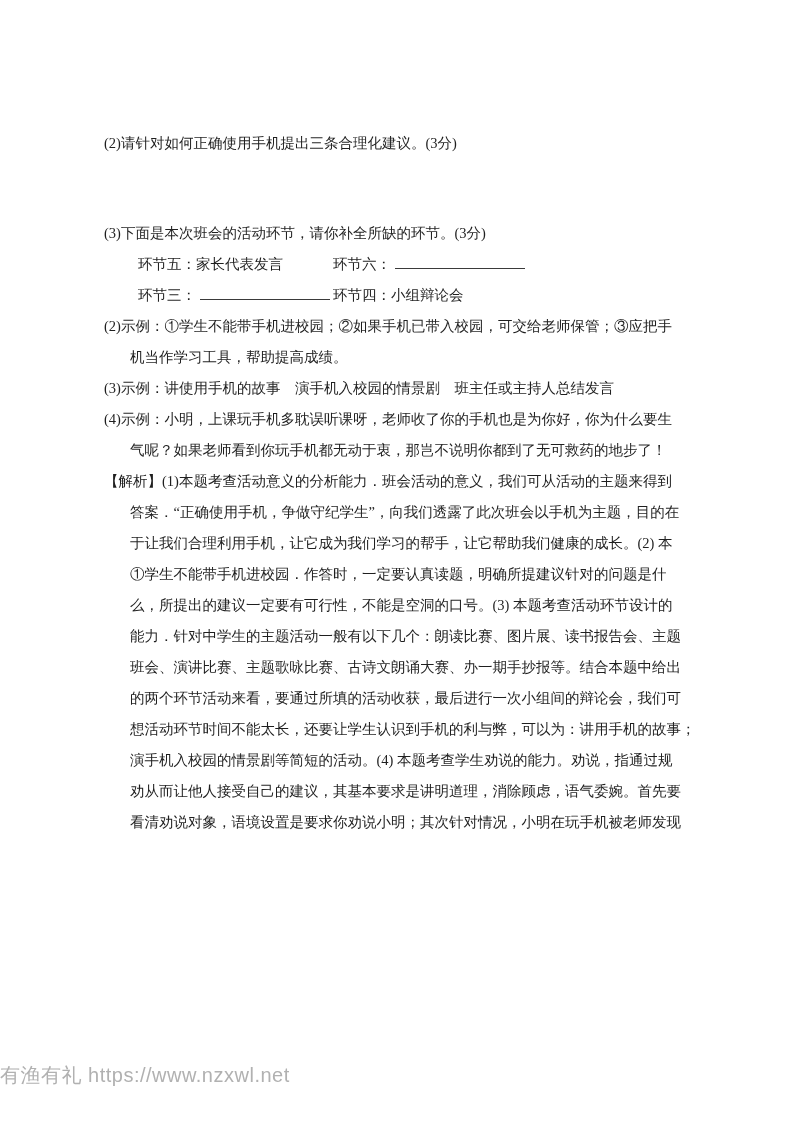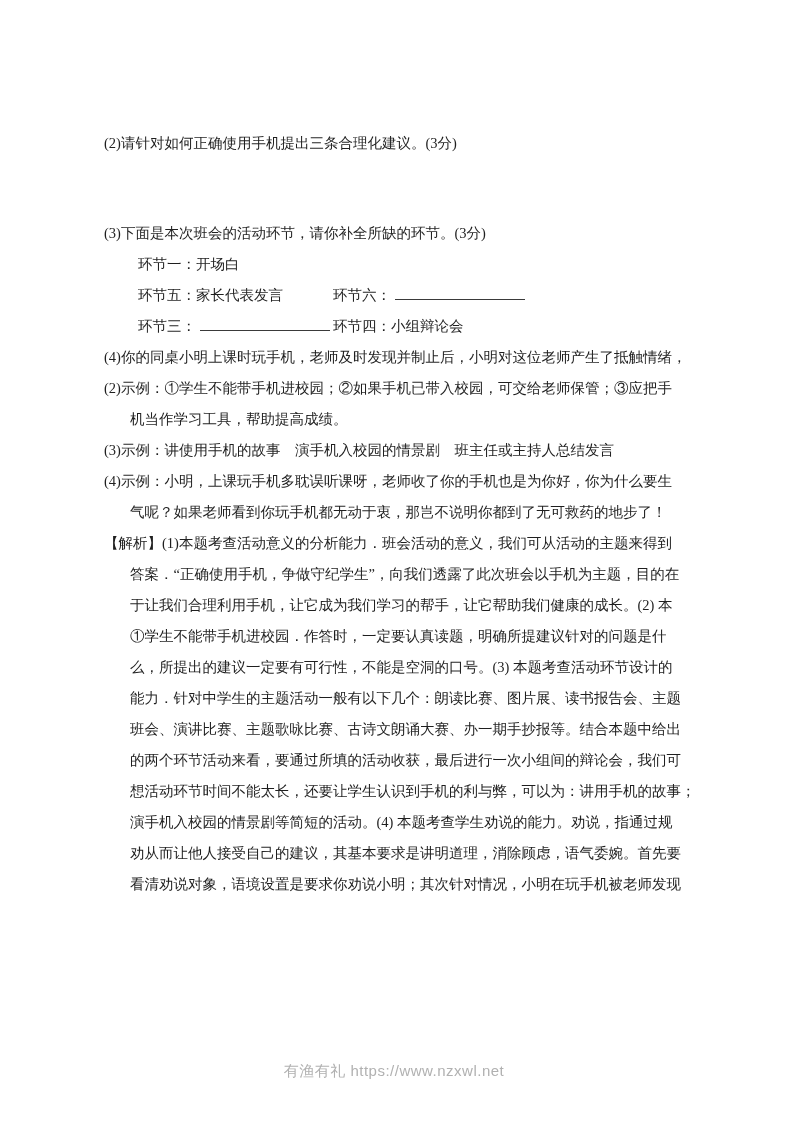--- a/index.html
+++ b/index.html
@@ -39,52 +39,49 @@
     height: 3px;
     border-bottom: 1px solid #3a3a3a;
     vertical-align: baseline;
     margin-left: 4px;
   }
   .watermark {
     position: absolute;
     left: 0;
     top: 1062px;
     width: 100%;
-    text-align: center;
     font-family: "Liberation Sans", "DejaVu Sans", sans-serif;
-    font-size: 15px;
+    font-size: 20px;
     letter-spacing: 0.5px;
     color: #b1b1b1;
   }
 </style>
 </head>
 <body>
 
 <div class="page">
   <div class="content">
 
     <div class="line after-q2">(2)请针对如何正确使用手机提出三条合理化建议。(3分)</div>
 
     <div class="line">(3)下面是本次班会的活动环节，请你补全所缺的环节。(3分)</div>
 
     <div class="line step-row">
-      <span class="step-c1"><span>环节一：</span><span>开场白</span></span>
     </div>
 
     <div class="line step-row">
       <span class="step-c1"><span>环节五：</span><span>家长代表发言</span></span>
       <span class="step-c2"><span>环节六：</span><span class="blank"></span></span>
     </div>
 
     <div class="line step-row">
       <span class="step-c1"><span>环节三：</span><span class="blank"></span></span>
       <span class="step-c2"><span>环节四：</span><span>小组辩论会</span></span>
     </div>
 
-    <div class="line">(4)你的同桌小明上课时玩手机，老师及时发现并制止后，小明对这位老师产生了抵触情绪，</div>
 
     <div class="line">(2)示例：①学生不能带手机进校园；②如果手机已带入校园，可交给老师保管；③应把手</div>
     <div class="line ind">机当作学习工具，帮助提高成绩。</div>
     <div class="line">(3)示例：讲使用手机的故事　演手机入校园的情景剧　班主任或主持人总结发言</div>
     <div class="line">(4)示例：小明，上课玩手机多耽误听课呀，老师收了你的手机也是为你好，你为什么要生</div>
     <div class="line ind">气呢？如果老师看到你玩手机都无动于衷，那岂不说明你都到了无可救药的地步了！</div>
 
     <div class="line">【解析】(1)本题考查活动意义的分析能力．班会活动的意义，我们可从活动的主题来得到</div>
     <div class="line ind">答案．“正确使用手机，争做守纪学生”，向我们透露了此次班会以手机为主题，目的在</div>
     <div class="line ind">于让我们合理利用手机，让它成为我们学习的帮手，让它帮助我们健康的成长。(2) 本</div>

